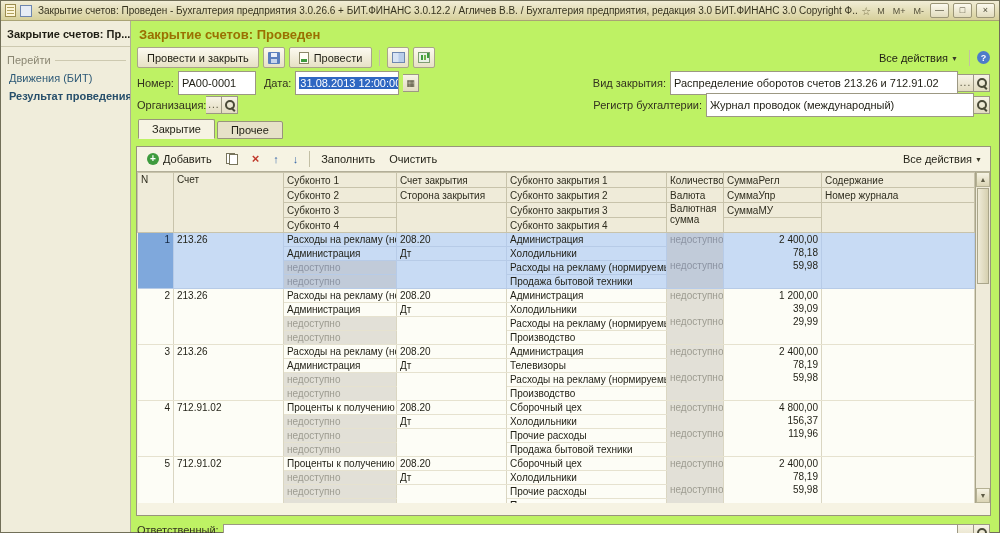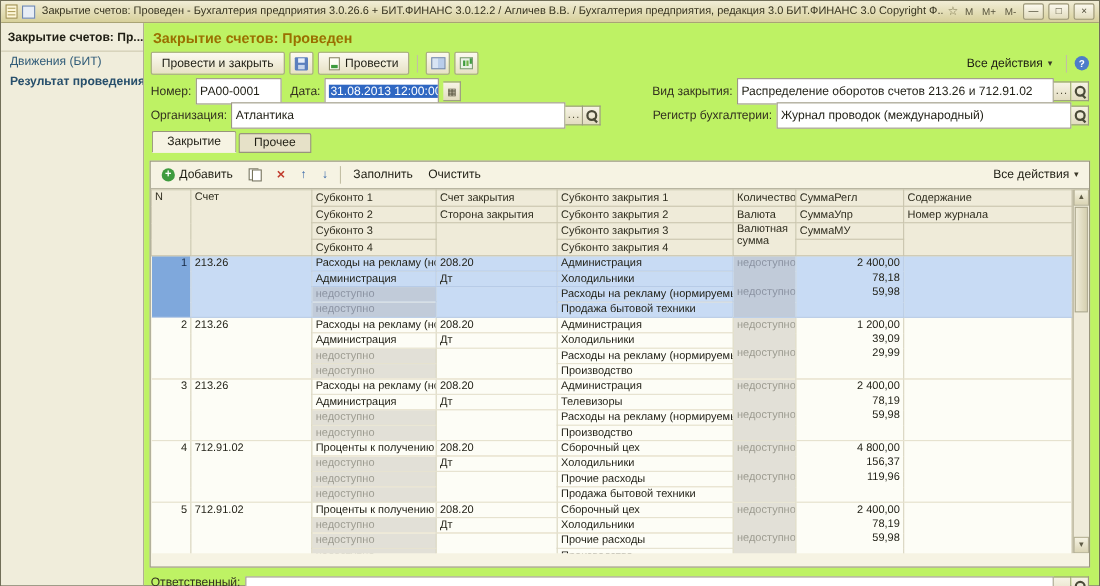--- a/index.html
+++ b/index.html
@@ -112,20 +112,21 @@
     <span class="tb-mem">M-</span>
     <span class="tb-btn">—</span>
     <span class="tb-btn">□</span>
     <span class="tb-btn">×</span>
   </div>
 
   <div class="app-body">
 
     <div class="sidebar">
       <div class="sb-header">Закрытие счетов: Пр...</div>
+      <div class="sb-section">Перейти</div>
       <div class="sb-link">Движения (БИТ)</div>
       <div class="sb-link bold">Результат проведения</div>
       <div class="sb-gap"></div>
     </div>
 
     <div class="main">
 
       <div class="page-title">Закрытие счетов: Проведен</div>
 
       <div class="toolbar">
@@ -172,23 +173,20 @@
             </span>
           <span class="in-btn dots" style="margin-left:-4px">...</span>
           <span class="in-btn" style="margin-left:-4px">
               <span class="i-mag"></span>
             </span>
         </span>
       </div>
 
       <div class="frow">
         <span class="lbl">Организация:</span>
-        <span class="input" style="width:304px">
-            <span>Атлантика</span>
-          </span>
         <span class="in-btn dots" style="margin-left:-4px">...</span>
         <span class="in-btn" style="margin-left:-4px">
             <span class="i-mag"></span>
           </span>
         <span class="right-group">
           <span class="lbl">Регистр бухгалтерии:</span>
           <span class="input" style="width:268px">
               <span>Журнал проводок (международный)</span>
             </span>
           <span class="in-btn" style="margin-left:-4px">

